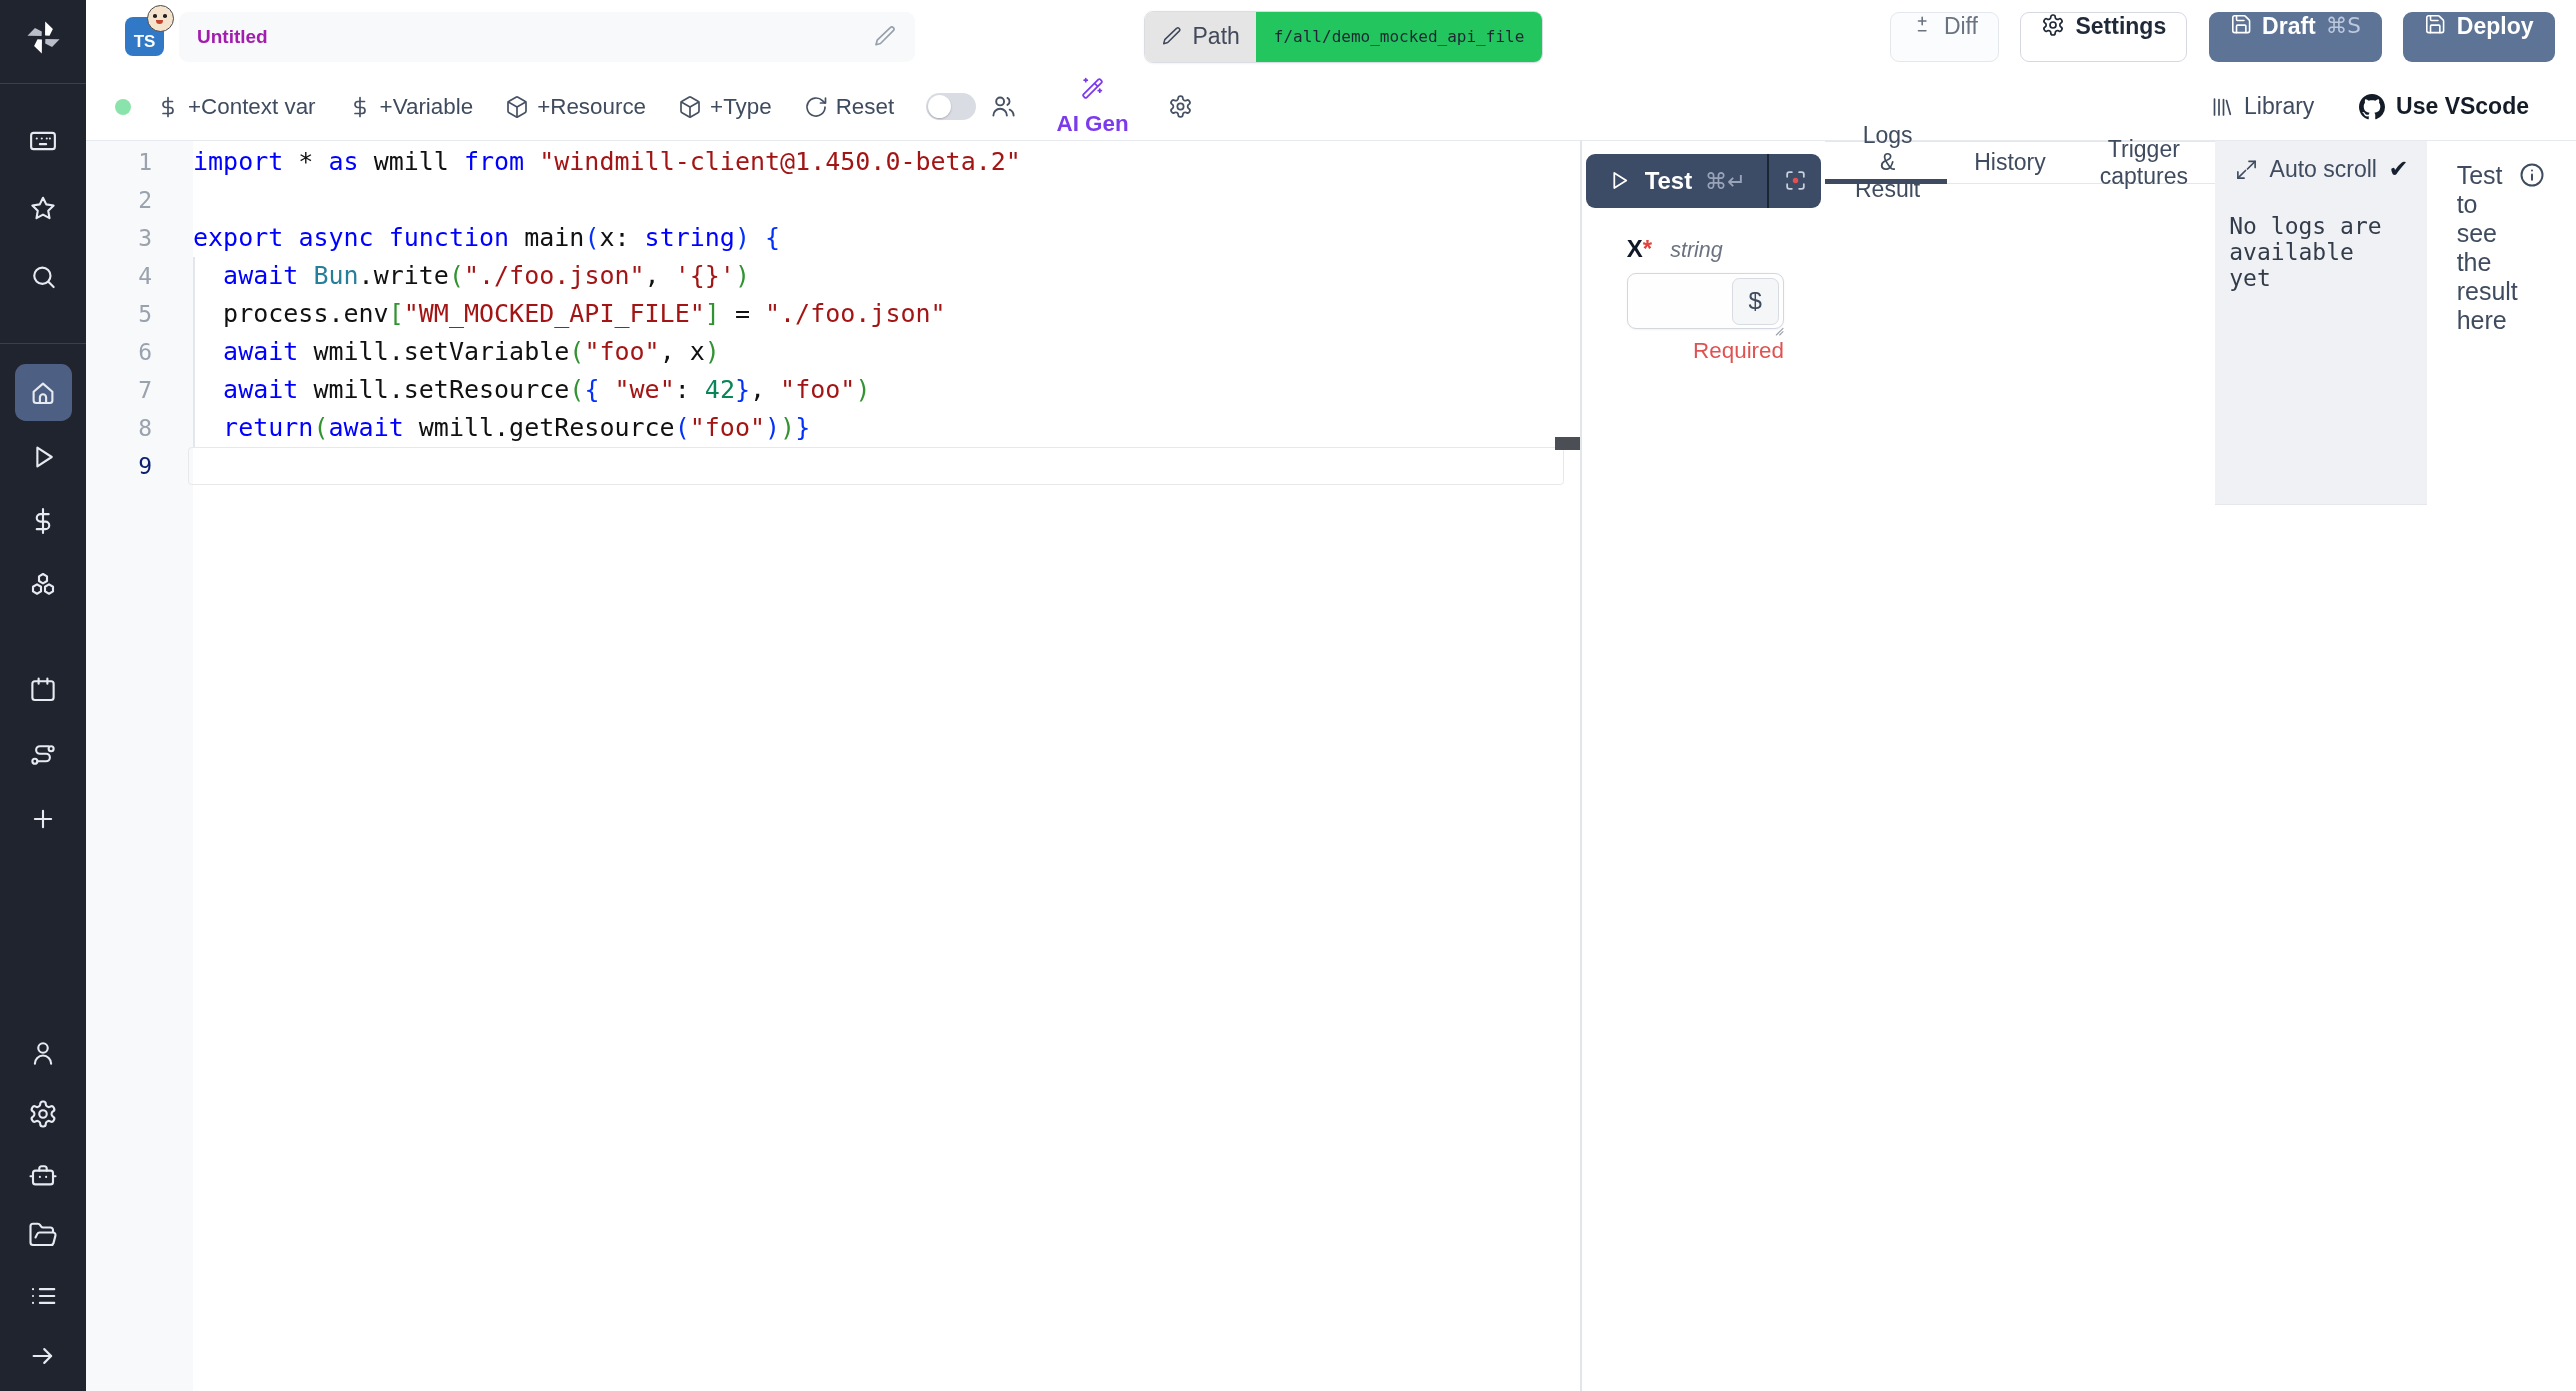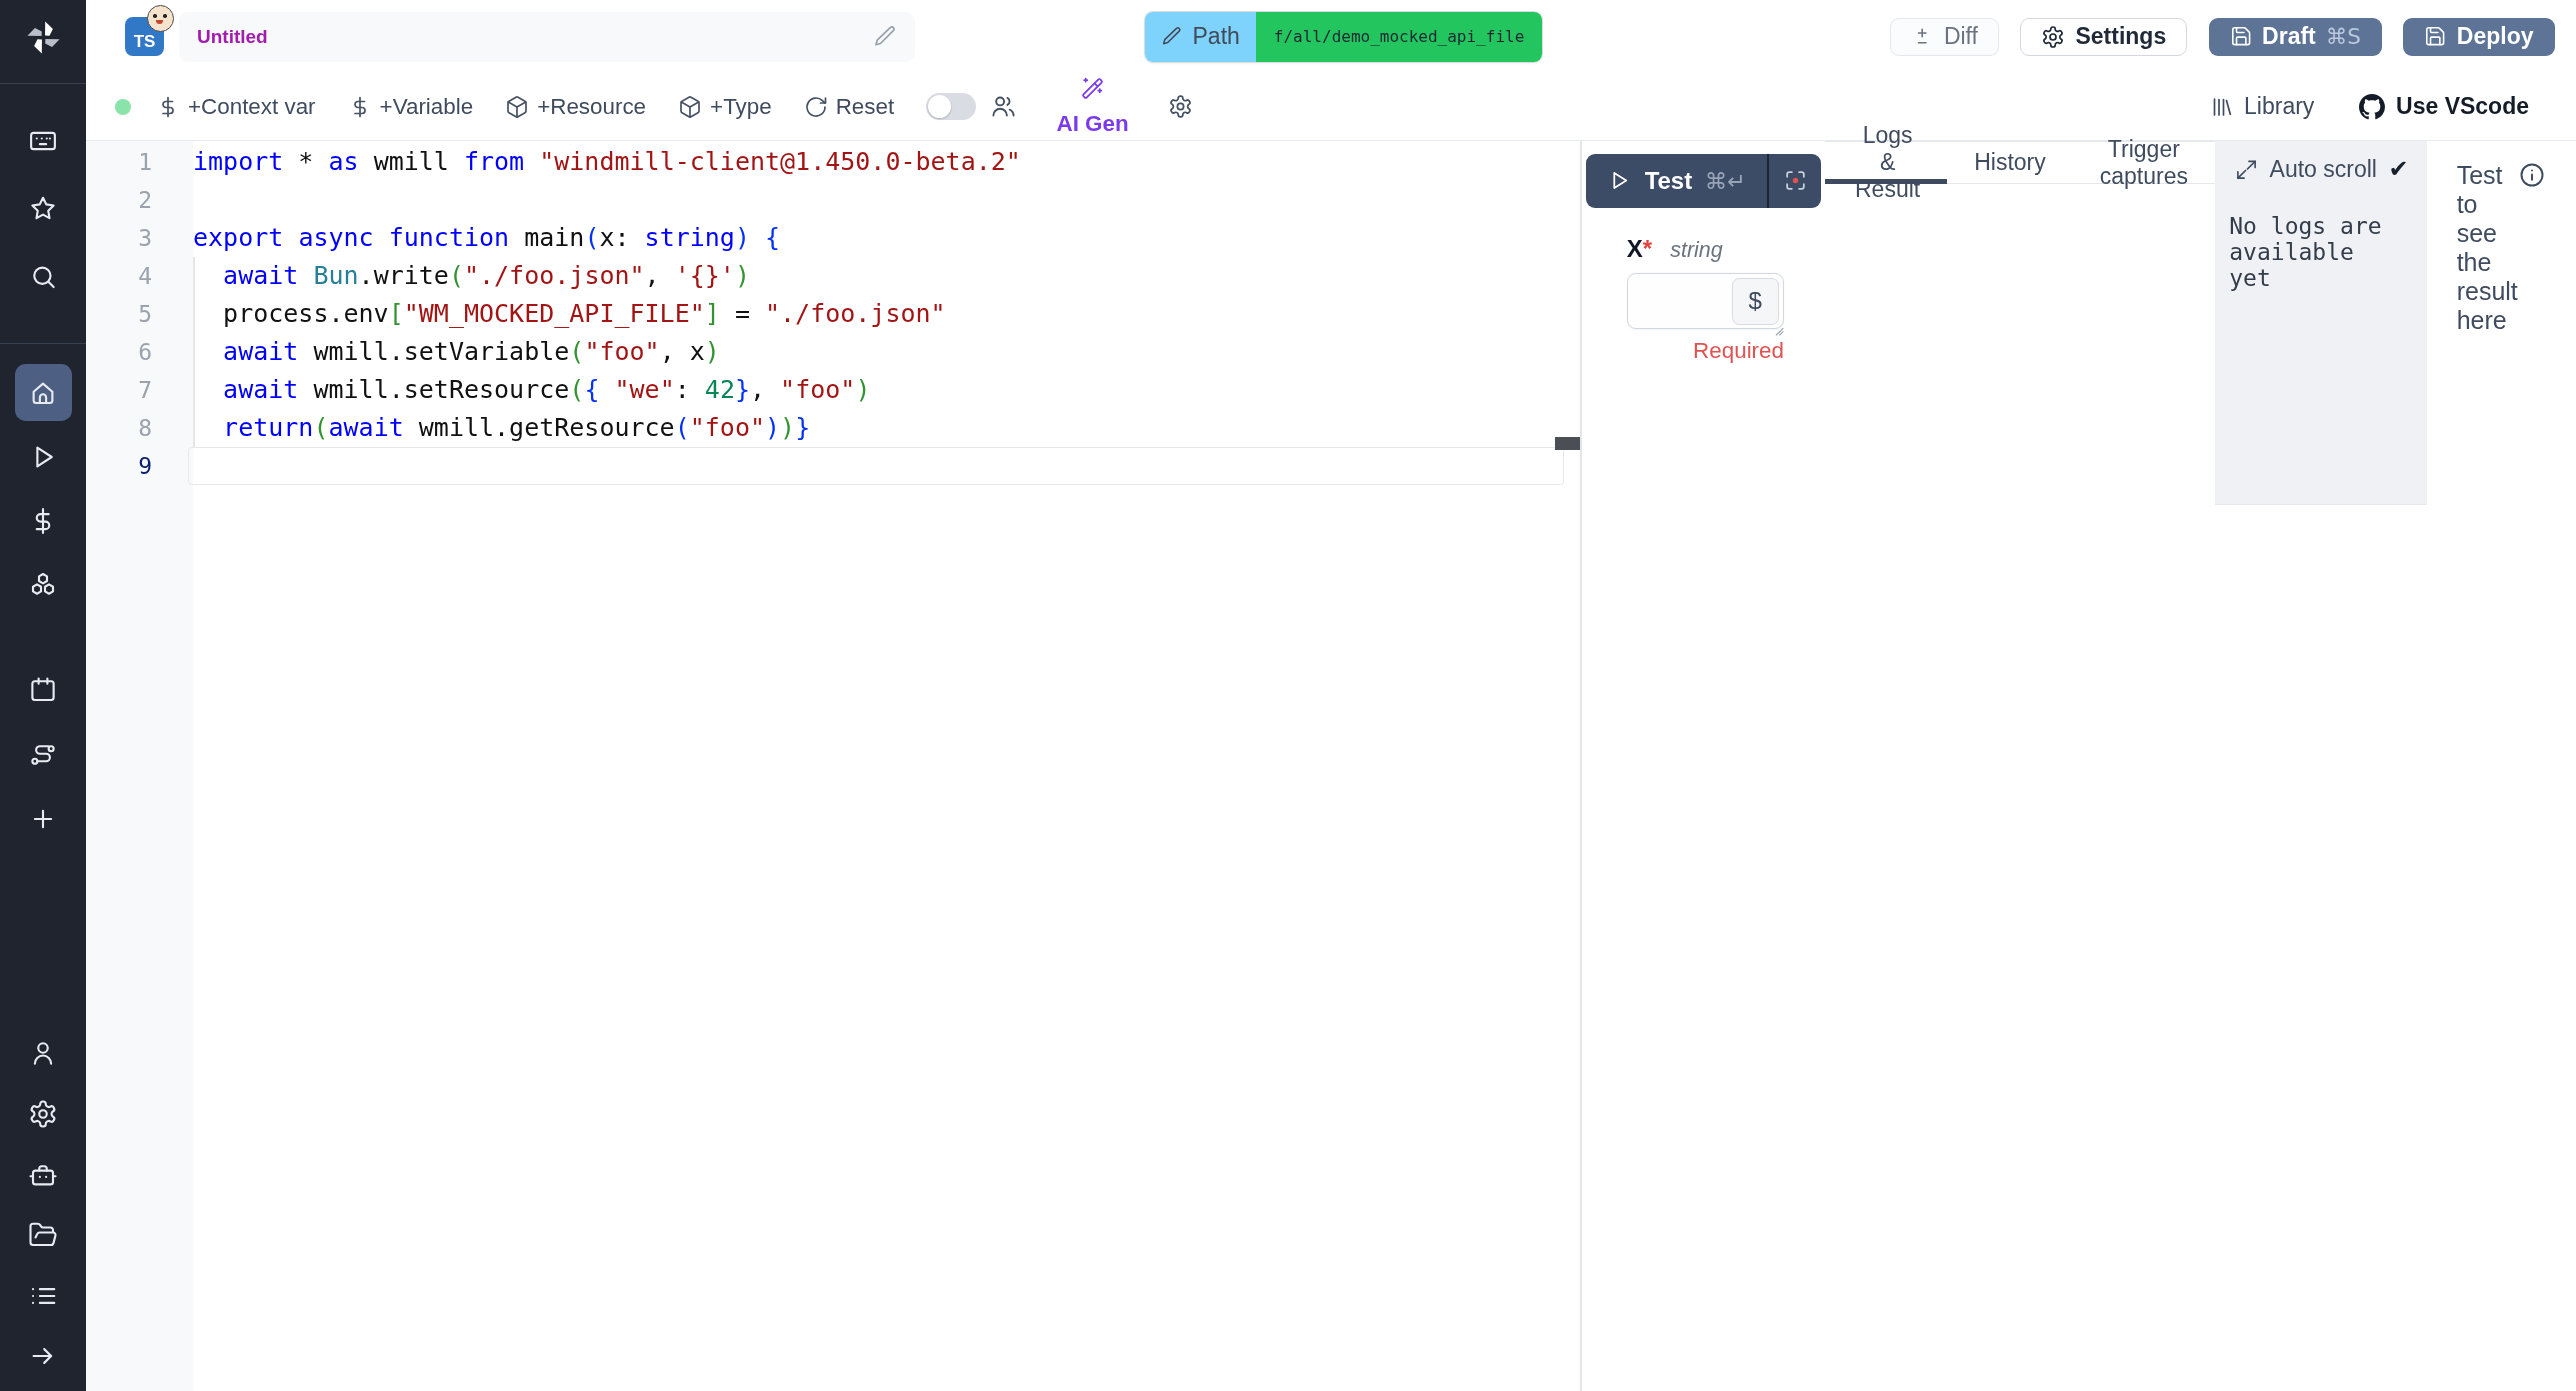--- a/index.html
+++ b/index.html
@@ -43,27 +43,27 @@
   .emoji-badge::before { content:""; position:absolute; left:5.4px; top:8px; width:3.6px; height:3.6px;
     border-radius:50%; background:#222; box-shadow:10px 0 0 #222; }
   .emoji-badge::after { content:""; position:absolute; left:8px; top:13.4px; width:7.2px; height:4.5px;
     border-radius:0 0 7.2px 7.2px; background:#c2452e; }
   .title-box { margin-left:16px; width:736px; height:50px; background:#f7f9fa; border-radius:9px;
     display:flex; align-items:center; padding:0 18px; font-size:19px; color:#a21caf; font-weight:700; }
   .title-box .icon { margin-left:auto; color:#98a0ad; }
   .title-box .icon svg { width:24px; height:24px; }
   .path-pill { margin-left:229px; height:52px; border:0.9px solid #dadde2; border-radius:9px;
     display:flex; align-items:stretch; overflow:hidden; box-shadow:0 0.9px 1.8px rgba(16,24,40,.05); }
-  .path-left { display:flex; align-items:center; gap:10px; background:#7dd3fc; padding:0 16px;
+  .path-left { display:flex; align-items:center; gap:10px; background:#e5e5e5; padding:0 16px;
     color:#41495a; font-size:23px; }
   .path-left svg { width:21.5px; height:21.5px; }
   .path-right { display:flex; align-items:center; background:#22c55e; padding:0 18px;
     font-family:"DejaVu Sans Mono", monospace; font-size:16px; color:#1f2735; }
   .hdr-actions { margin-left:auto; display:flex; gap:21.5px; align-items:center; }
-  .btn { height:38px; border-radius:9px; display:flex; align-items:center; gap:10px;
+  .btn { height:50px; border-radius:9px; display:flex; align-items:flex-start; gap:10px;
     font-size:23px; padding:0 20px; border:0.9px solid transparent; }
   .btn .icon svg { width:22.4px; height:22.4px; }
   .btn-diff { border-color:#e4e7eb; background:#fbfcfd; color:#6b7280; }
   .btn-settings { border-color:#d5d9df; background:#fff; color:#1f2937; font-weight:600; }
   .btn-settings .icon svg { width:24px; height:24px; }
   .btn-draft, .btn-deploy { background:var(--primary_button_bg,#5d7496); color:#fff; font-weight:600; }
   .kbd-hint { color:#bcc8dd; font-family:"DejaVu Sans","Liberation Sans",sans-serif;
     font-size:21.5px; font-weight:400; }
 
   

